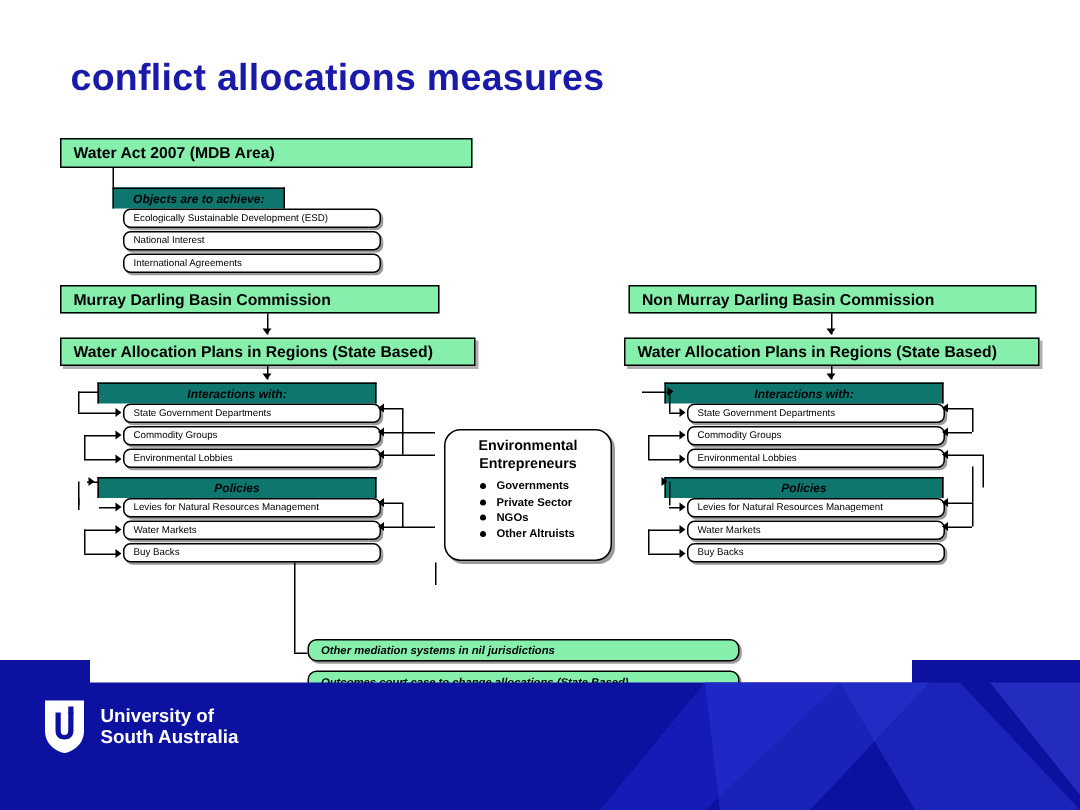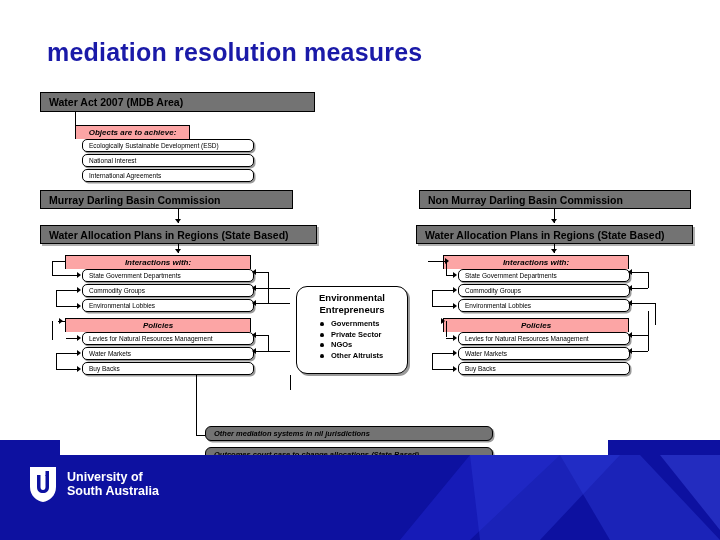--- a/index.html
+++ b/index.html
@@ -32,21 +32,21 @@
     position: absolute;
     left: 0;
     top: 85px;
     width: 720px;
     height: 370px;
   }
 
   .node {
     position: absolute;
     box-sizing: border-box;
-    background: #737373;
+    background: #86efac;
     border: 1px solid #000000;
     color: #000000;
     display: flex;
     align-items: center;
     white-space: nowrap;
     overflow: hidden;
   }
 
   
   .lvl1 {
@@ -57,21 +57,21 @@
     height: 19px;
   }
   .lvl1.shadowed {
     box-shadow: 2px 2px 0 #b0b0b0;
   }
 
   
   .striphdr {
     border: 1px solid #000;
     border-bottom: none;
-    background: #fca5a5;
+    background: #0f766e;
     font-size: 8px;
     font-style: italic;
     font-weight: bold;
     height: 14px;
     justify-content: center;
     color: #000;
   }
 
   
   .item {
@@ -191,21 +191,21 @@
     color: #ffffff;
     font-size: 12.5px;
     font-weight: bold;
     line-height: 14px;
     white-space: pre-line;
   }
 </style>
 </head>
 <body>
 
-<div id="slide-title">mediation resolution measures</div>
+<div id="slide-title">conflict allocations measures</div>
 
 <div id="diagram">
 
   <div class="node lvl1" style="left:40px; top:7px; width:275px; height:20px;">Water Act 2007 (MDB Area)</div>
 
   <div class="ln lnv" style="left:75px; top:27px; height:13px;"></div>
 
   <div class="node striphdr" style="left:75px; top:40px; width:115px;">Objects are to achieve:</div>
 
   <div class="node item" style="left:82px; top:54px; width:172px;">Ecologically Sustainable Development (ESD)</div>

